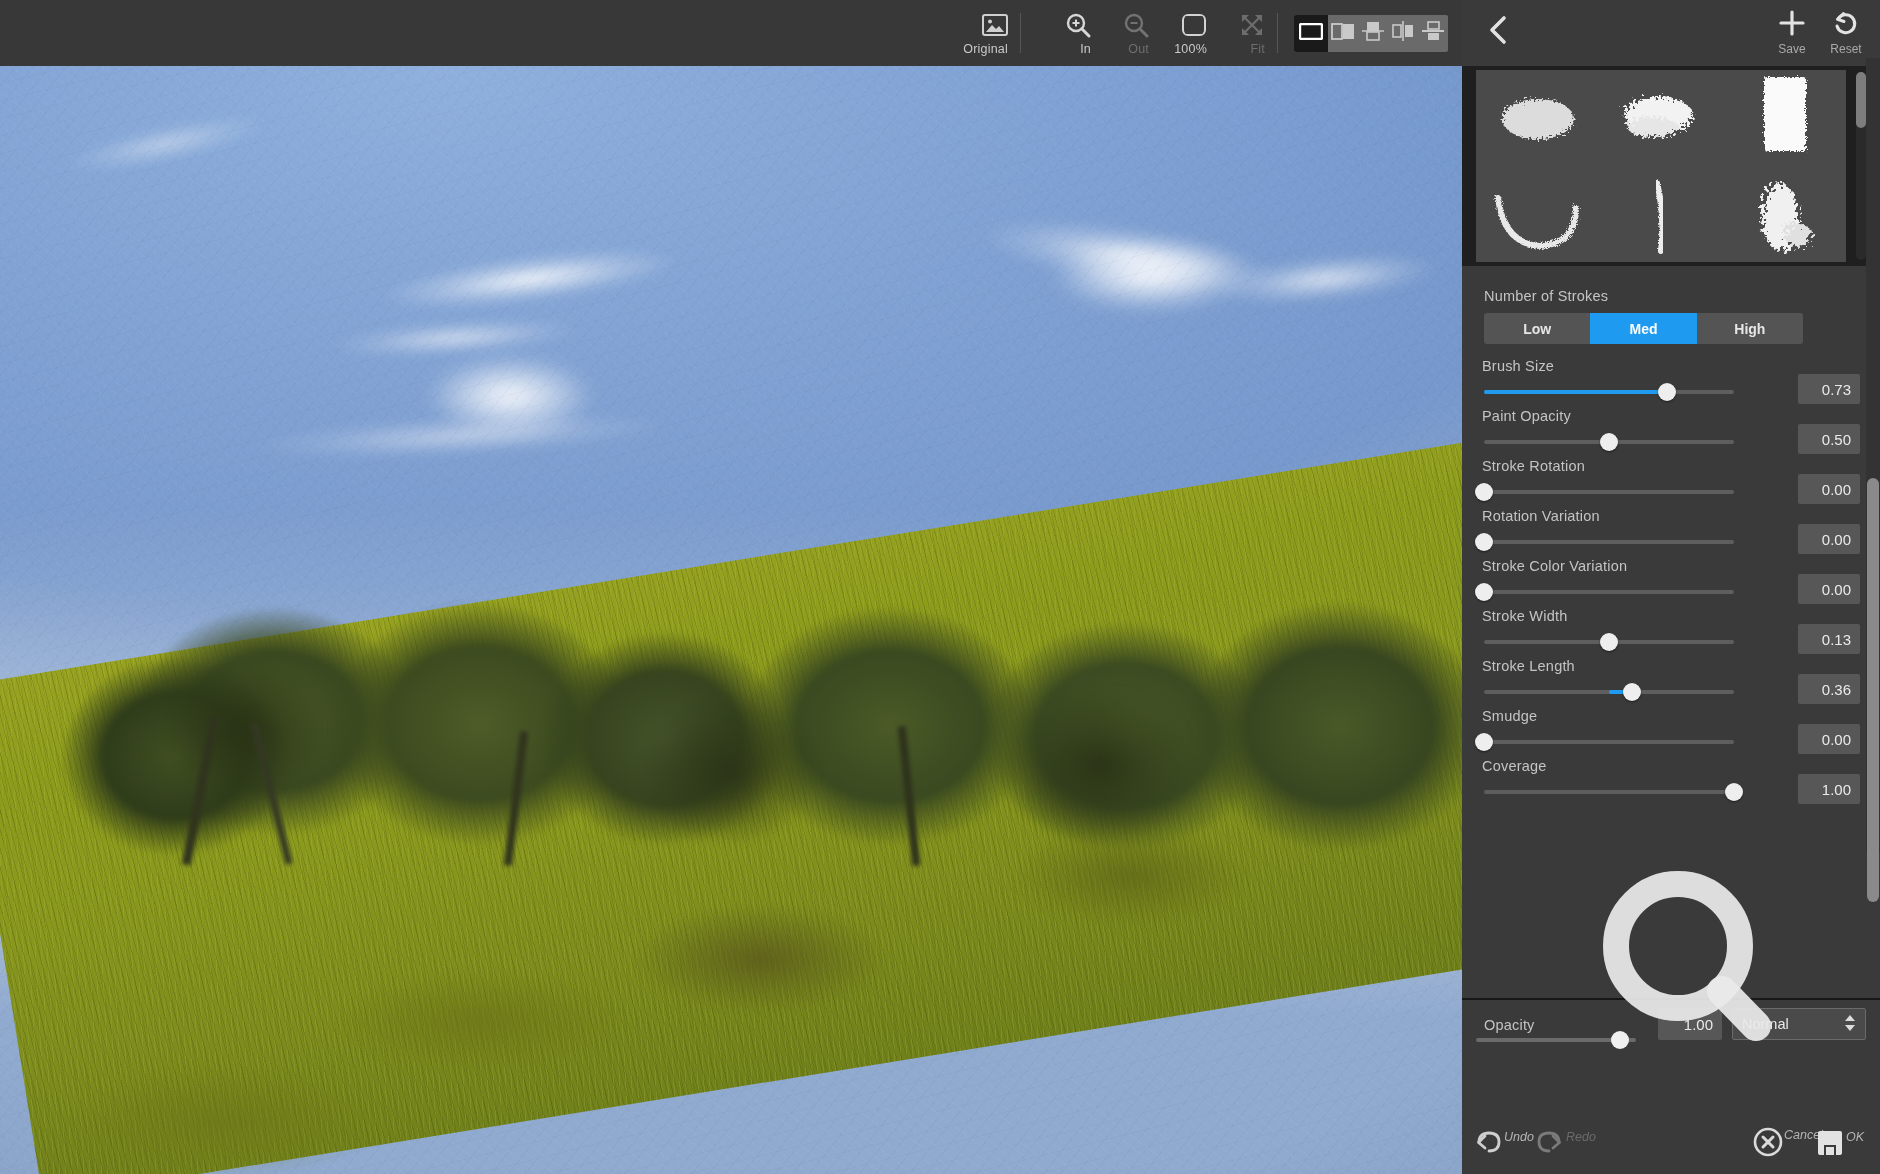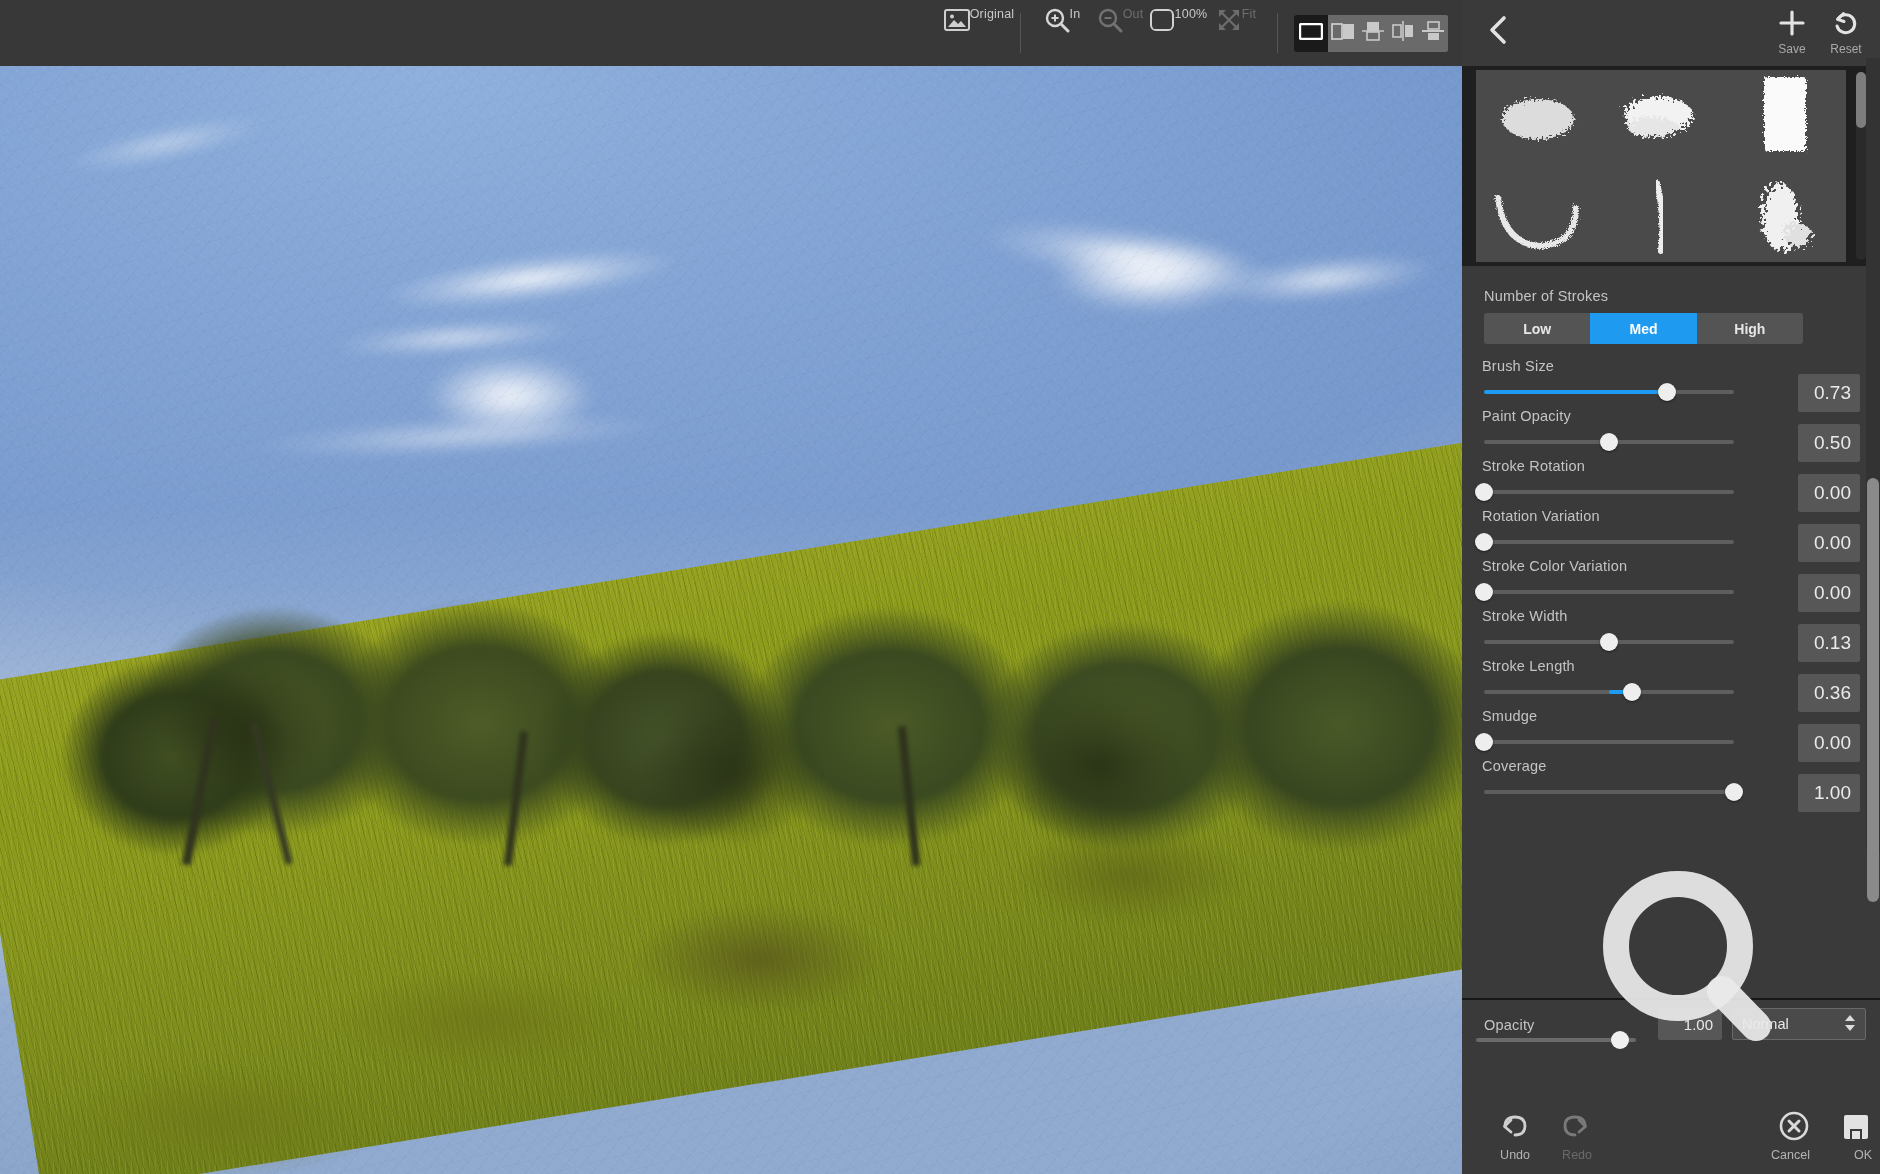--- a/index.html
+++ b/index.html
@@ -1,21 +1,21 @@
 <!DOCTYPE html>
 <html><head>
 <meta charset="utf-8">
 <style>
   html,body{margin:0;padding:0;background:#1b1b1b;}
   body{width:1880px;height:1174px;overflow:hidden;font-family:"Liberation Sans",sans-serif;-webkit-font-smoothing:antialiased;}
   #app{position:relative;width:1880px;height:1174px;background:#2b2b2b;}
 
   
   #toolbar{position:absolute;left:0;top:0;width:1462px;height:66px;background:#383838;display:flex;align-items:center;justify-content:flex-end;box-sizing:border-box;padding-right:14px;}
-  .tb-item{display:flex;flex-direction:row;align-items:flex-start;justify-content:center;width:58px;height:56px;cursor:default;}
+  .tb-item{display:flex;flex-direction:column;align-items:flex-end;justify-content:center;width:58px;height:56px;cursor:default;}
   .tb-item .ic{height:30px;display:flex;align-items:center;justify-content:center;}
   .tb-item .lb{font-size:12.5px;color:#c9c9c9;margin-top:2px;letter-spacing:.2px;}
   .tb-item.dim .lb{color:#6e6e6e;}
   .tb-sep{width:1px;height:40px;background:#565656;margin:0 12px;}
   .viewmodes{display:flex;align-items:center;background:#6a6a6a;border-radius:2px;overflow:hidden;height:37px;margin-left:4px;}
   .vm{width:30px;height:37px;display:flex;align-items:center;justify-content:center;cursor:default;}
   .vm.active{background:#1a1a1a;width:34px;}
 
   
   #canvas-wrap{position:absolute;left:0;top:66px;width:1462px;height:1108px;overflow:hidden;background:#000;}
@@ -70,35 +70,35 @@
   
   .seg{display:flex;margin:0 22px 0 22px;background:#545454;border-radius:3px;overflow:hidden;height:31px;width:319px;}
   .seg > div{flex:1;display:flex;align-items:center;justify-content:center;color:#e6e6e6;font-size:14px;font-weight:bold;cursor:default;}
   .seg > div.on{background:#1e9bf0;color:#fff;}
 
   .row{position:relative;height:50px;}
   .row .lbl{position:absolute;left:20px;top:0;margin:0;}
   .sl{position:absolute;left:22px;top:32px;width:250px;height:4px;background:#5e5e5e;border-radius:2px;}
   .sl .fill{position:absolute;top:0;height:4px;background:#1e9bf0;border-radius:2px;}
   .sl .knob{position:absolute;top:-7px;width:18px;height:18px;border-radius:50%;background:#eeeeee;box-shadow:0 1px 2px rgba(0,0,0,.5);}
-  .vbox{position:absolute;right:20px;top:16px;width:62px;height:38px;background:#575757;border-radius:2px;display:flex;align-items:center;justify-content:flex-end;padding-right:9px;box-sizing:border-box;color:#eaeaea;font-size:19px;}
+  .vbox{position:absolute;right:20px;top:16px;width:62px;height:30px;background:#575757;border-radius:2px;display:flex;align-items:center;justify-content:flex-end;padding-right:9px;box-sizing:border-box;color:#eaeaea;font-size:15px;}
 
   #panel-sb-track{position:absolute;right:0;top:58px;width:14px;height:795px;background:#333;}
   #panel-sb-thumb{position:absolute;right:1px;top:420px;width:12px;height:424px;background:#8a8a8a;border-radius:6px;}
 
   
   #opacity-bar{position:absolute;left:0;bottom:116px;width:418px;height:58px;background:#3a3a3a;border-top:2px solid #161616;}
   #opacity-bar .lbl{position:absolute;left:14px;top:9px;margin:8px;font-size:14.5px;}
   #op-sl{position:absolute;left:14px;top:38px;width:160px;height:4px;background:#6a6a6a;border-radius:2px;}
   #op-sl .knob{position:absolute;top:-7px;width:18px;height:18px;border-radius:50%;background:#f0f0f0;}
   #op-val{position:absolute;left:196px;top:8px;width:64px;height:32px;background:#575757;border-radius:2px;display:flex;align-items:center;justify-content:flex-end;padding-right:9px;box-sizing:border-box;color:#eaeaea;font-size:15px;}
   #blend{position:absolute;left:270px;top:8px;width:134px;height:32px;background:#4a4a4a;border:1px solid #6a6a6a;border-radius:2px;display:flex;align-items:center;justify-content:space-between;padding:0 9px;box-sizing:border-box;color:#eaeaea;font-size:14.5px;}
 
   #bottom-bar{position:absolute;left:0;bottom:0;width:418px;height:116px;background:#3a3a3a;}
-  .bb{position:absolute;bottom:12px;width:58px;display:flex;flex-direction:column;align-items:flex-end;cursor:default;}
+  .bb{position:absolute;bottom:12px;width:58px;display:flex;flex-direction:row;align-items:flex-start;cursor:default;font-style:italic;}
   .bb .lb{font-size:12.5px;color:#b4b4b4;margin-top:2px;}
   .bb.dim .lb{color:#6a6a6a;}
   #undo-b{left:10px;} #redo-b{left:72px;} #cancel-b{right:70px;} #ok-b{right:8px;}
 
   
   #loupe{position:absolute;left:1574px;top:858px;width:220px;height:212px;pointer-events:none;}
 </style>
 </head>
 <body>
 

